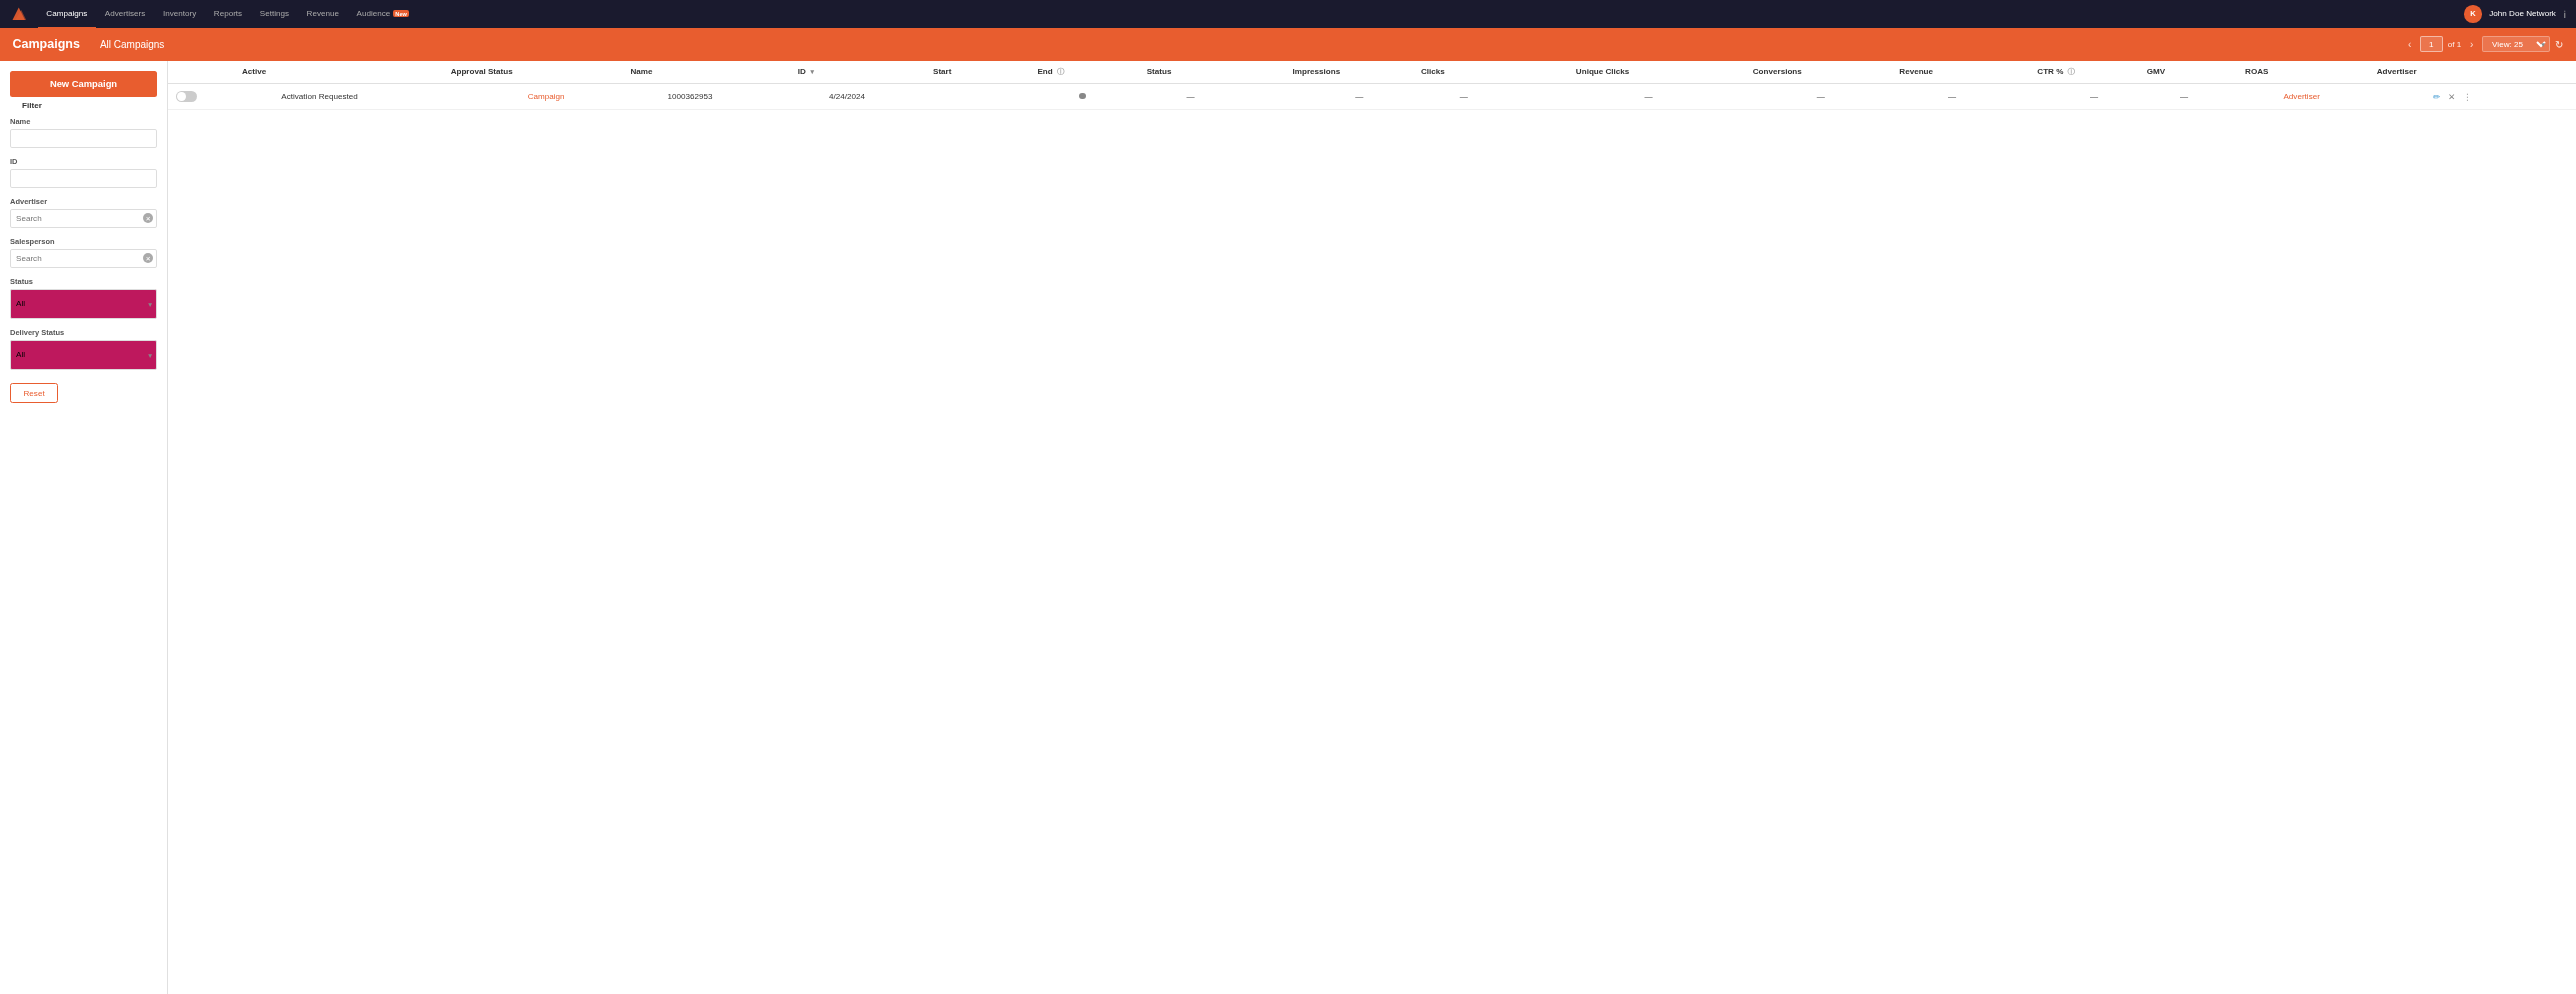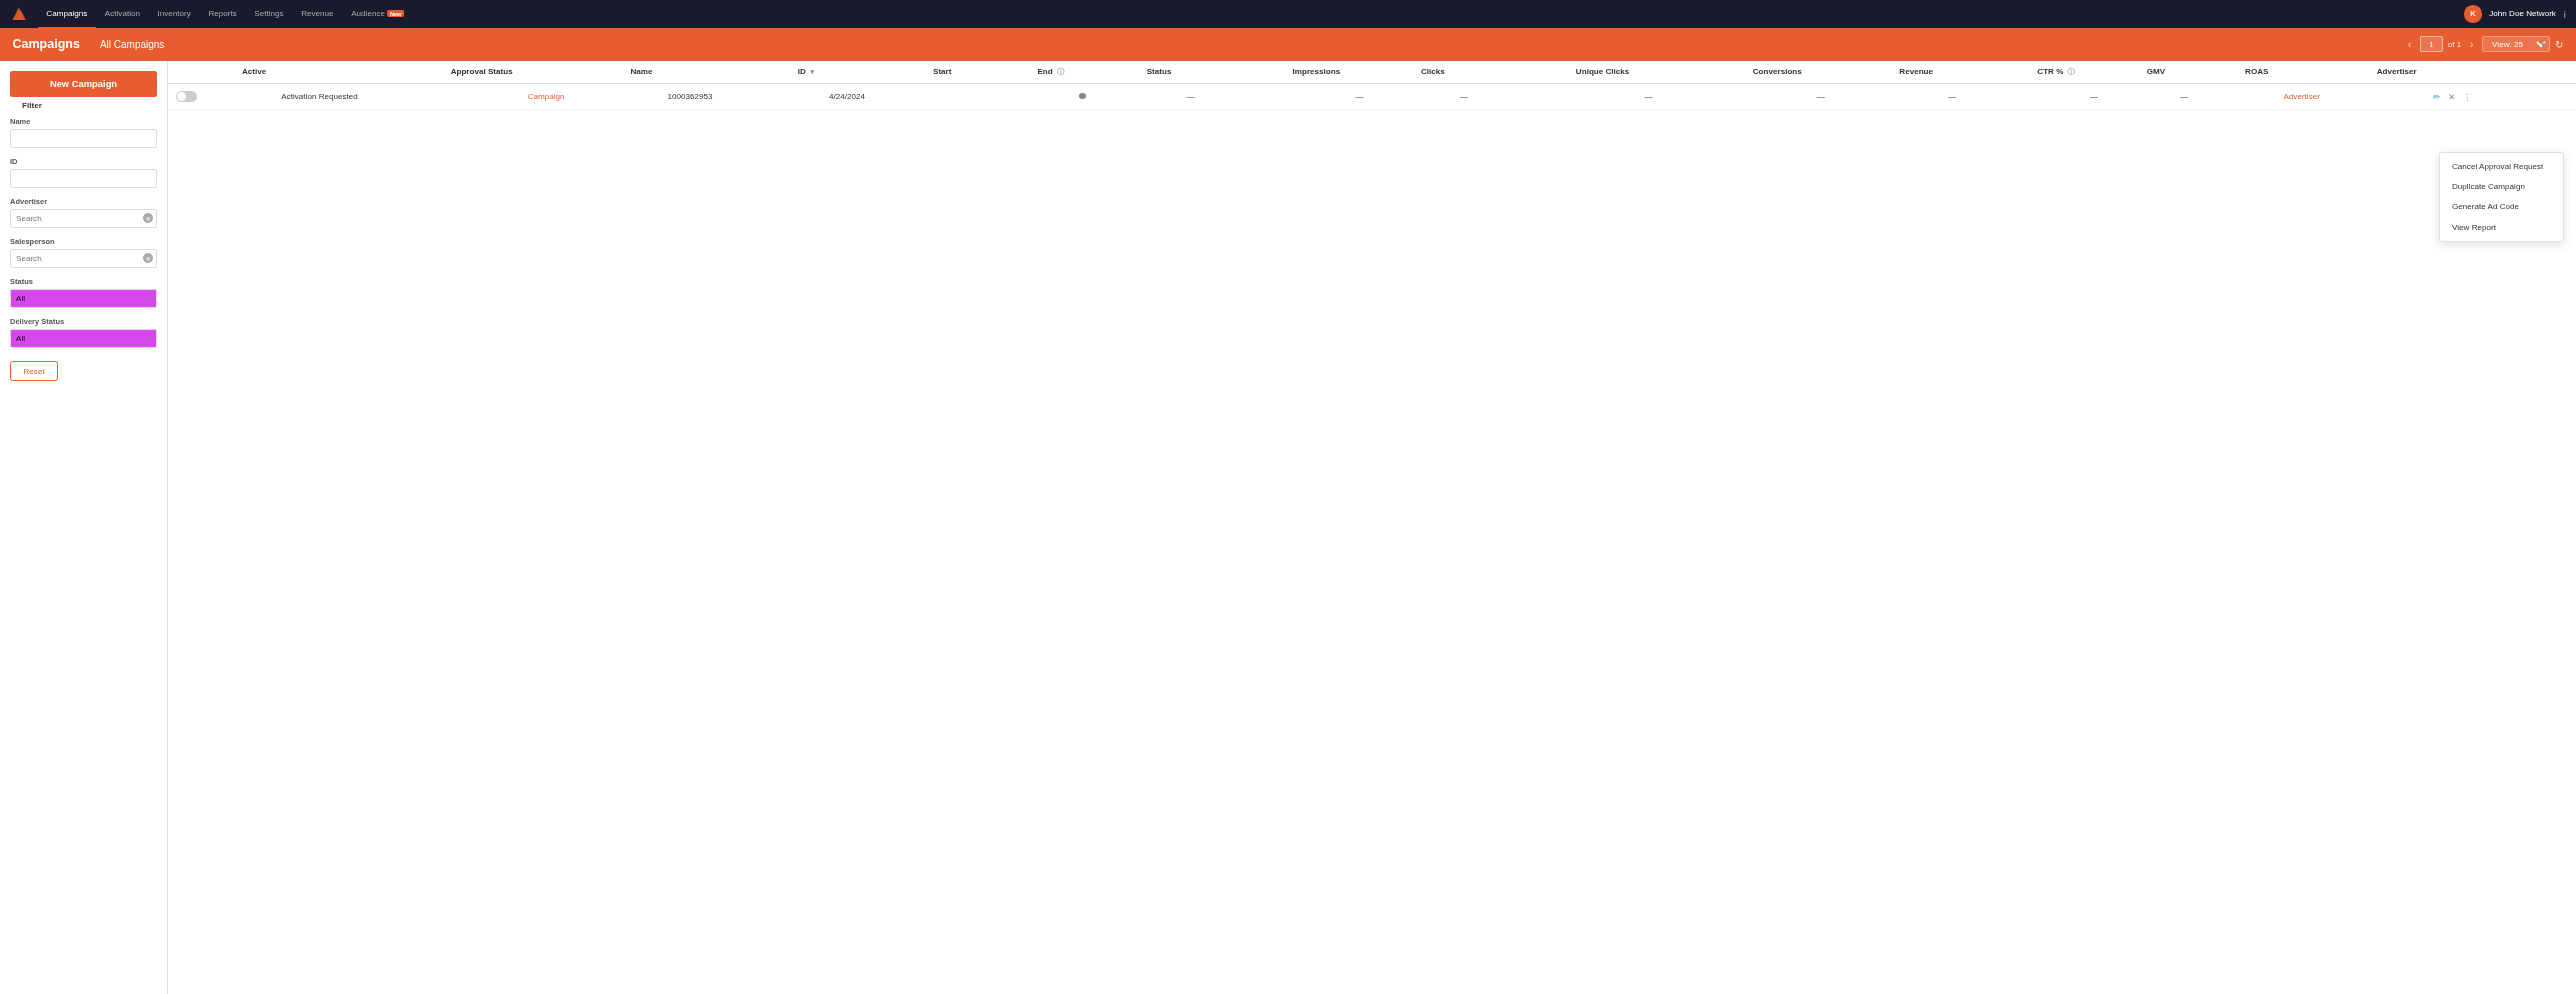--- a/index.html
+++ b/index.html
@@ -200,26 +200,26 @@
       height: 10px;
       color: white;
       font-size: 6.3px;
       cursor: pointer;
       display: flex;
       align-items: center;
       justify-content: center;
     }
     .filter-select {
       width: 100%;
-      height: 19px;
+      height: 30px;
       border: 0.6px solid #ddd;
       border-radius: 1.9px;
       padding: 0 5px;
       font-size: 8.1px;
-      background: #d946ef;
+      background: #be185d;
       appearance: none;
       -webkit-appearance: none;
       cursor: pointer;
     }
     .select-wrapper {
       position: relative;
     }
     .select-wrapper::after {
       content: '▾';
       position: absolute;
@@ -367,21 +367,21 @@
 </head>
 <body>
 
 <nav class="top-nav">
   <svg class="nav-logo" viewBox="0 0 28 28">
     <polygon points="4,24 14,4 24,24" fill="#e85d2f" opacity="0.9"></polygon>
     <polygon points="8,24 18,8 26,24" fill="#e85d2f" opacity="0.5"></polygon>
   </svg>
   <div class="nav-items">
     <a class="nav-item active">Campaigns</a>
-    <a class="nav-item">Activation</a>
+    <a class="nav-item">Advertisers</a>
     <a class="nav-item">Inventory</a>
     <a class="nav-item">Reports</a>
     <a class="nav-item">Settings</a>
     <a class="nav-item">Revenue</a>
     <a class="nav-item">
       <span>Audience</span>
       <span class="nav-badge">New</span>
     </a>
   </div>
   <div class="nav-right">
@@ -535,22 +535,16 @@
             <div class="row-actions">
               <button class="action-btn edit" title="Edit">✏</button>
               <button class="action-btn delete" title="Delete">✕</button>
               <button class="action-btn" title="More options">⋮</button>
             </div>
           </td>
         </tr>
       </tbody>
     </table>
 
-    <div class="dropdown-menu">
-      <div class="dropdown-item">Cancel Approval Request</div>
-      <div class="dropdown-item">Duplicate Campaign</div>
-      <div class="dropdown-item">Generate Ad Code</div>
-      <div class="dropdown-item">View Report</div>
-    </div>
   </div>
 
 </div>
 
 
 </body></html>

